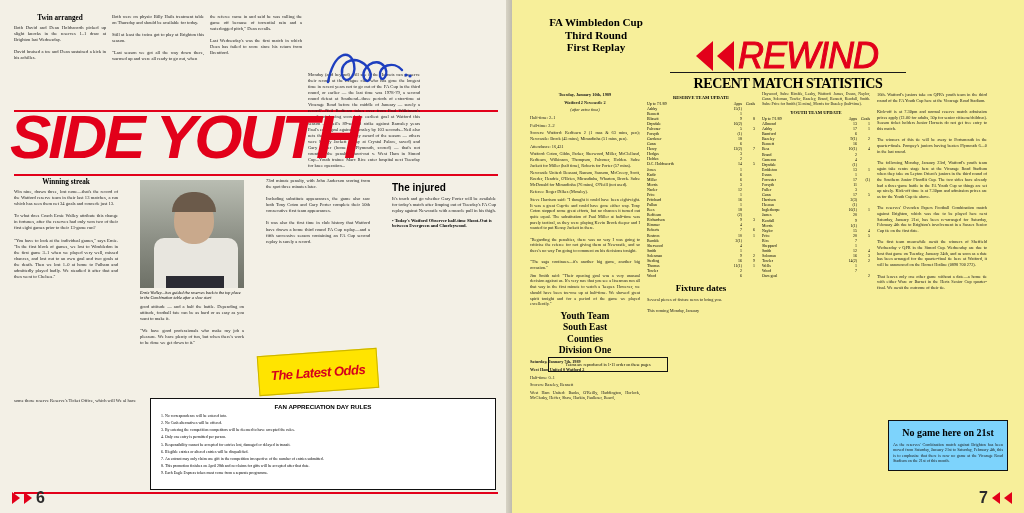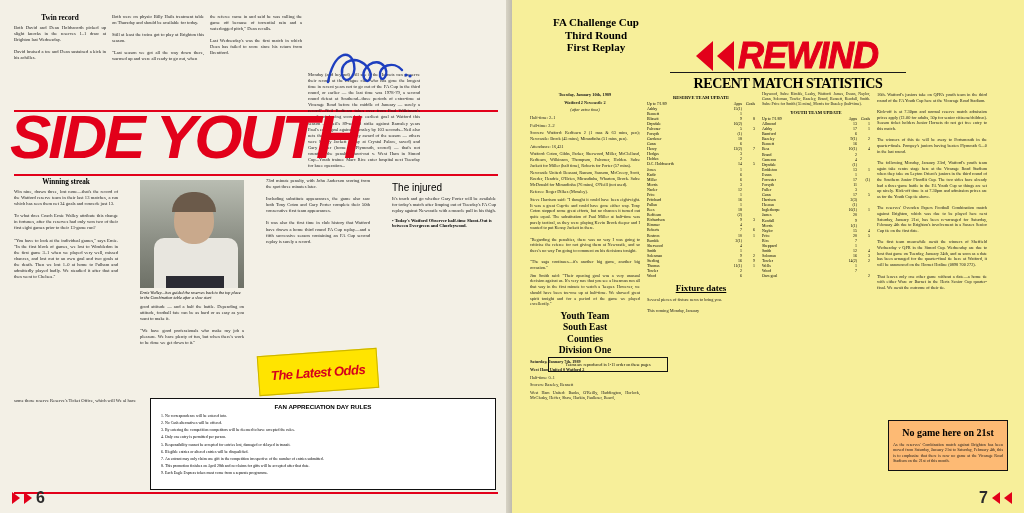--- a/index.html
+++ b/index.html
@@ -42,21 +42,21 @@
     width: 100%; height: 108px; background: #8d8f86;
     position: relative; overflow: hidden; margin: 2px 0 2px 0;
   }
   .photo .sky { position:absolute; inset:0; background: linear-gradient(180deg,#b9bdb2 0%, #8c8f85 55%, #6d7066 100%); }
   .photo .head { position:absolute; left:34px; top:16px; width:40px; height:48px; background:#c9a98c; border-radius:50% 50% 45% 45%; }
   .photo .hair { position:absolute; left:32px; top:12px; width:44px; height:20px; background:#6b5a4a; border-radius:22px 22px 0 0; }
   .photo .body { position:absolute; left:14px; top:58px; width:84px; height:50px; background:#e8e6df; border-radius:10px 10px 0 0; }
   .photo .shorts { position:absolute; left:26px; top:96px; width:58px; height:14px; background:#2b2b33; }
   .caption { font-size: 4.2px; font-style: italic; line-height: 1.25; text-align: left; }
 
-  .injured-h { font-family:"Liberation Sans",sans-serif; font-weight:normal; font-size:10px; margin: 4px 0 3px; }
+  .injured-h { font-family:"Liberation Sans",sans-serif; font-weight:bold; font-size:10px; margin: 4px 0 3px; }
   .bullet { font-weight:bold; font-size:4.6px; margin-top:4px; }
 
   .oddsbox {
     position: absolute; left: 258px; top: 352px; width: 120px; height: 40px;
     background: #ffe400; transform: rotate(-4deg);
     border: 1px solid #cbb400;
   }
   .oddsbox span {
     display:block; font-family:"Liberation Sans",sans-serif; font-style:italic; font-weight:bold;
     font-size: 13px; color:#d6001c; text-align:center; line-height: 40px; letter-spacing:-0.5px;
@@ -82,21 +82,21 @@
   .tri-l { border-right: 8px solid #e2001a; }
 
   
   .r-head { position:absolute; top:16px; left:18px; width:132px; text-align:center; }
   .r-head .t { font-family:"Liberation Serif",serif; font-weight:bold; font-size:11px; line-height:1.15; }
   .rewind {
     position:absolute; top:34px; left:160px; width:230px; height:44px;
     display:flex; align-items:center; justify-content:center; gap:4px;
   }
   .rewind .word {
-    font-family:"Liberation Sans",sans-serif; font-weight:bold; font-style:italic;
+    font-family:"Liberation Sans",sans-serif; font-weight:normal; font-style:italic;
     font-size:36px; color:#e2001a; letter-spacing:-1px;
     -webkit-text-stroke: 1px #e2001a;
   }
   .rw-tri { width:0;height:0;border-top:15px solid transparent;border-bottom:15px solid transparent;border-right:17px solid #e2001a; }
   .rms {
     position:absolute; top:76px; left:158px; width:236px; text-align:center;
     font-family:"Liberation Serif",serif; font-weight:bold; font-size:14px; letter-spacing:-0.4px;
   }
   .rms-rule { position:absolute; top:72px; left:158px; width:236px; border-top:1px solid #1a1a1a; }
 
@@ -105,21 +105,21 @@
   .r-cols .c.narrow { width: 108px; }
 
   .stat-table { width:100%; font-size:3.9px; line-height:1.3; }
   .stat-table .row { display:flex; justify-content:space-between; }
   .stat-table .row .n { flex:1; }
   .stat-table .row .v { width:13px; text-align:right; }
   .sub-h { font-weight:bold; font-size:4.6px; text-align:center; margin:3px 0 1.5px; }
 
   .sec-title { font-family:"Liberation Serif",serif; font-weight:bold; font-size:9.5px; text-align:center; line-height:1.2; margin: 4px 0 3px;}
   .nogame {
-    position:absolute; right:16px; top:420px; width:120px; border:1.4px solid #111; padding:6px 4px; text-align:center; background:#fdba74;
+    position:absolute; right:16px; top:420px; width:120px; border:1.4px solid #111; padding:6px 4px; text-align:center; background:#7dd3fc;
   }
   .nogame .t { font-family:"Liberation Serif",serif; font-weight:bold; font-size:10px; line-height:1.2; }
 
   .repro {
     position:absolute; left:18px; bottom:20px; width:120px; border:1px solid #111; padding:4px;
     font-size:4.2px; text-align:center; line-height:1.3;
   }
   .pagenum-r {
     position: absolute; right: 12px; bottom: 6px;
     font-family:"Liberation Sans",sans-serif; font-weight:bold; font-size:16px; color:#2b2b2b;
@@ -136,21 +136,21 @@
 <div class="spread">
 
   <div class="page page-left">
 
     <div class="redline"></div>
     <div class="redline2"></div>
     <div class="redline3"></div>
 
     <div class="l-top">
       <div class="c">
-        <div class="hdr">Twin record</div>
+        <div class="hdr">Twin arranged</div>
         <div class="col-text" style="white-space:pre-line">Both David and Dean Holdsworth picked up slight knocks in the reserves 1–1 draw at Brighton last Wednesday.
 
 David bruised a toe and Dean sustained a kick in his achilles.</div>
       </div>
       <div class="c">
         <div class="col-text" style="white-space:pre-line">Both were on physio Billy Hails treatment table on Thursday and should be available for today.
 
 Still at least the twins got to play at Brighton this season.
 
 "Last season we got all the way down there, warmed up and were all ready to go out, when</div>
@@ -236,21 +236,21 @@
       <span class="tri tri-r"></span>
       <span>6</span>
     </div>
   </div>
 
   <div class="gutter"></div>
 
   <div class="page page-right">
 
     <div class="r-head">
-      <div class="t" style="white-space:pre-line">FA Challenge Cup
+      <div class="t" style="white-space:pre-line">FA Wimbledon Cup
 Third Round
 First Replay</div>
     </div>
 
     <div class="rewind">
       <span class="rw-tri"></span>
       <span class="rw-tri"></span>
       <span class="word">REWIND</span>
     </div>
     <div class="rms-rule"></div>
@@ -465,21 +465,21 @@
               <span class="n">Towler</span>
               <span class="v">2</span>
               <span class="v"></span>
             </div>
           <div class="row">
               <span class="n">Wood</span>
               <span class="v">6</span>
               <span class="v"></span>
             </div>
         </div>
-        <div class="sec-title" style="font-size:9px;text-decoration:underline;">Fixture dates</div>
+        <div class="sec-title" style="font-size:9px;">Fixture dates</div>
         <div class="col-text" style="font-size:4.3px;white-space:pre-line">Several pieces of fixture news to bring you.
 
 This coming Monday, January</div>
       </div>
 
       <div class="c narrow">
         <div class="col-text" style="font-size:3.9px;">Haywood, Subs: Kimble, Leahy, Watford: James, Evans, Naylor, Gunn, Soloman, Towler, Bazeley, Brand, Bennett, Kendall, Smith. Subs: Price for Smith (55 mins), Morris for Bazeley (half-time).</div>
         <div class="sub-h">YOUTH TEAM UPDATE</div>
         <div class="stat-table">
           <div class="row">

